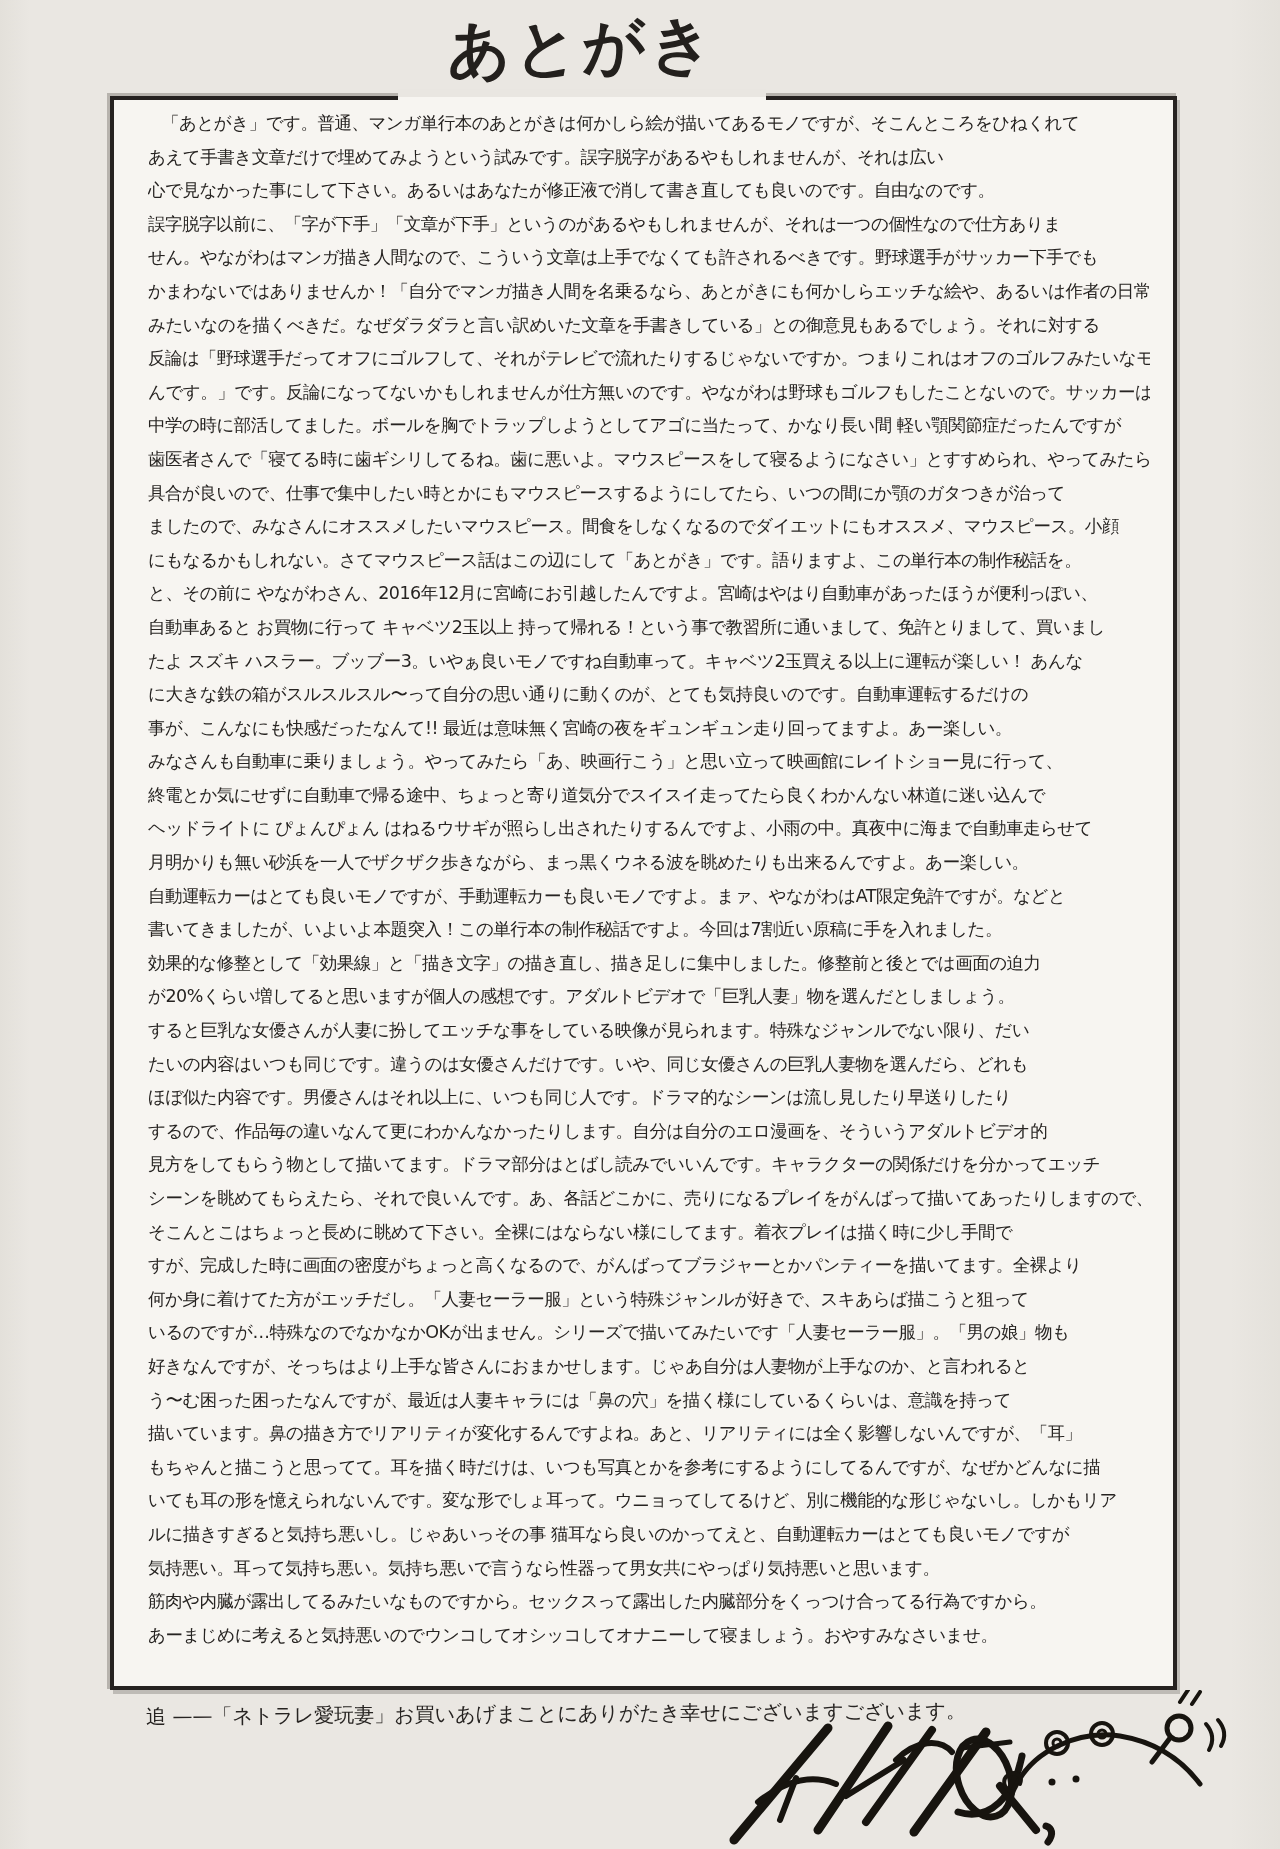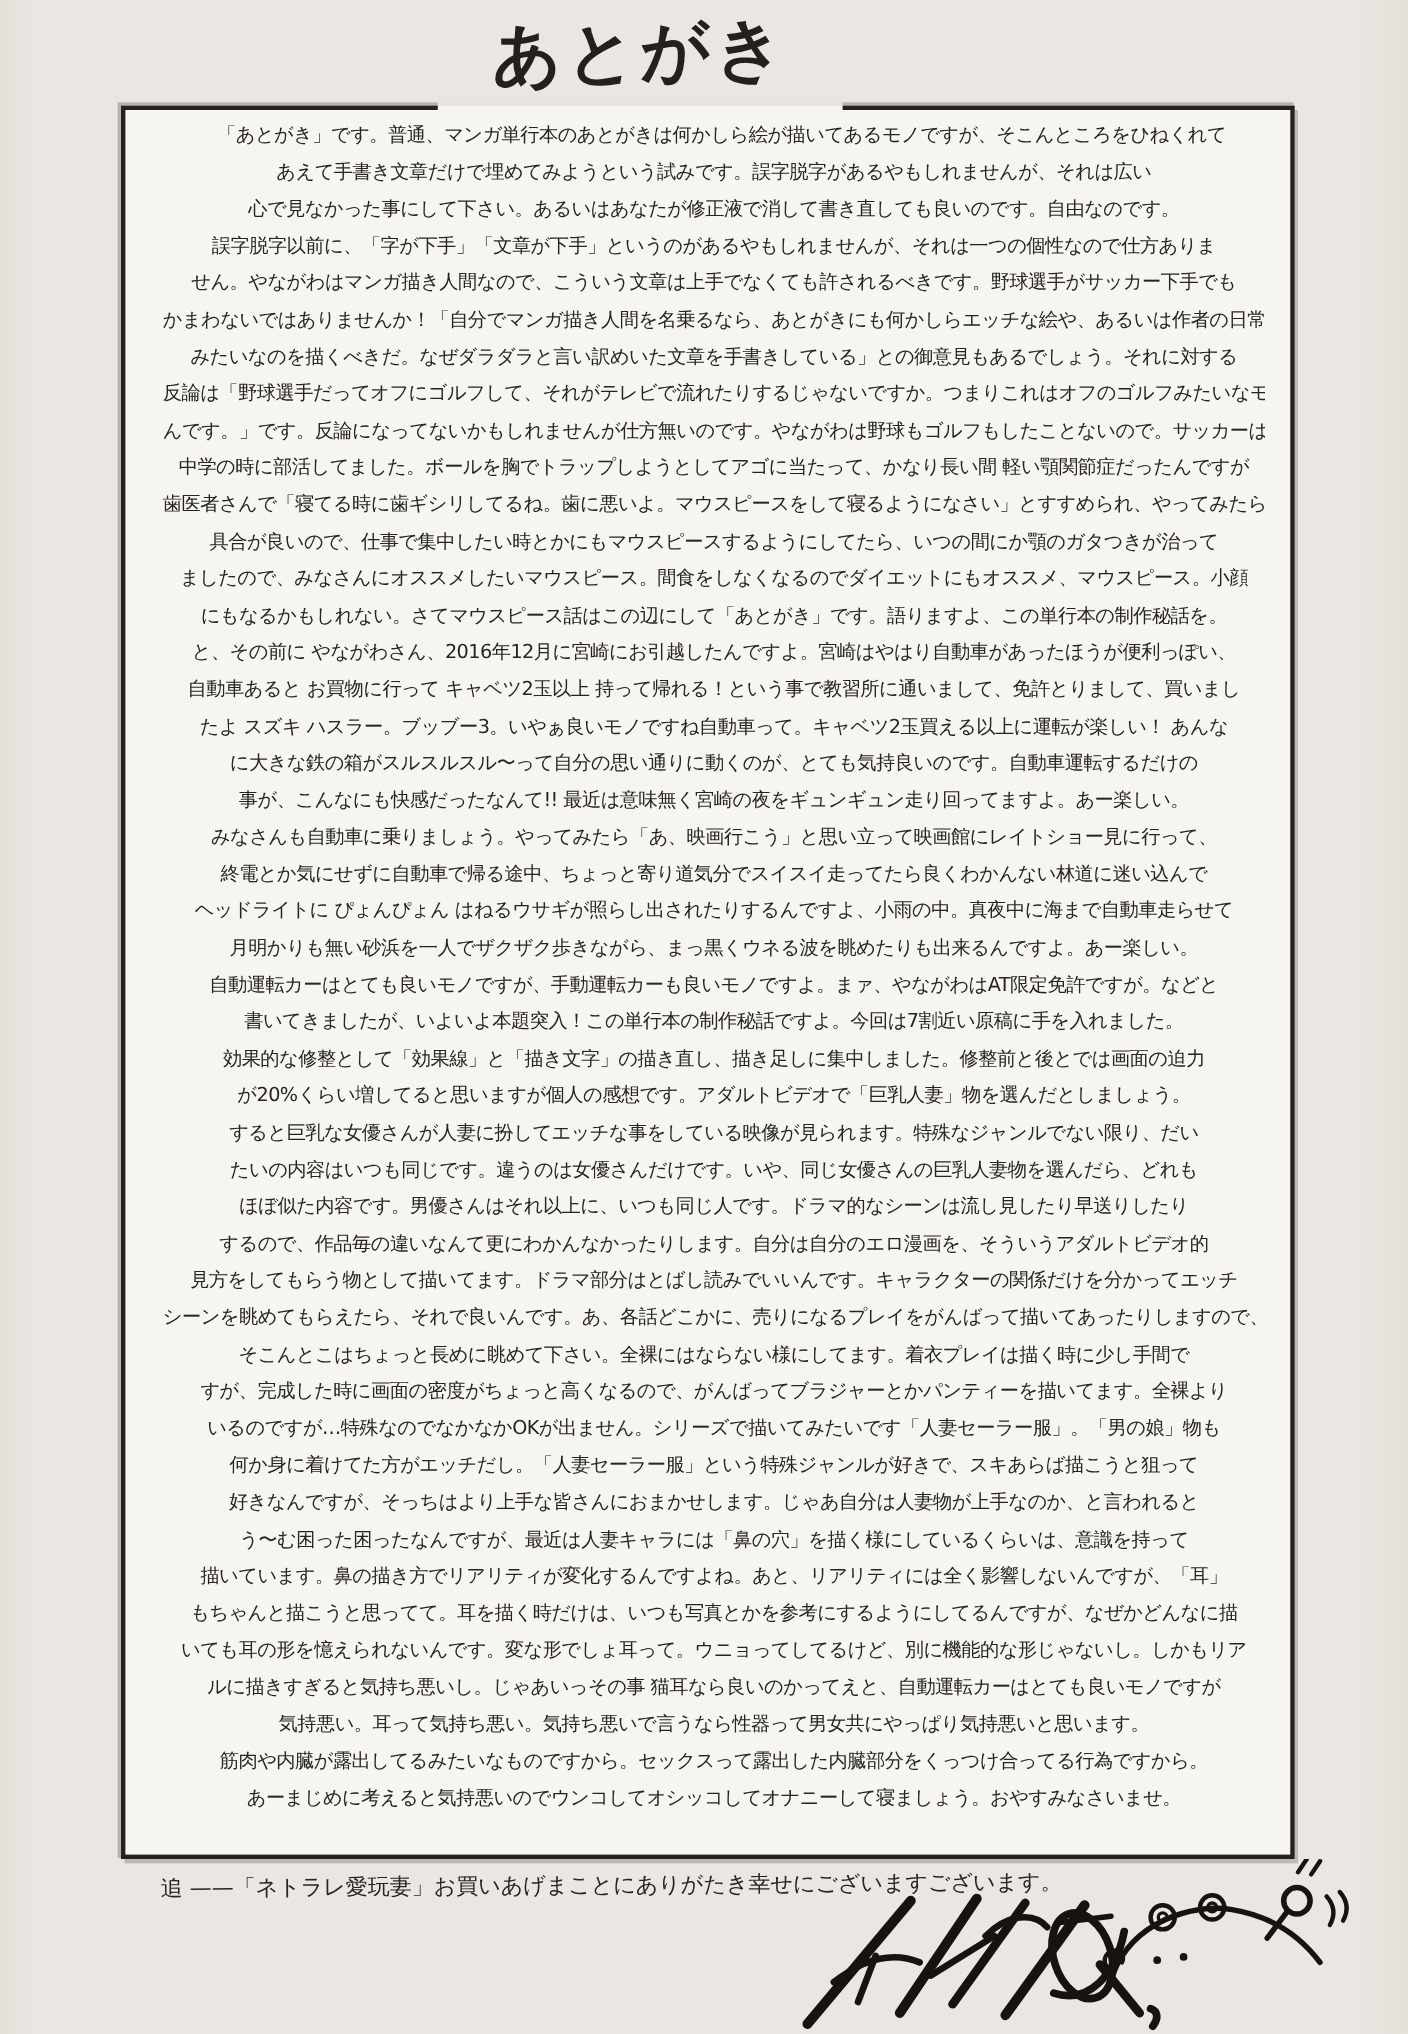--- a/index.html
+++ b/index.html
@@ -21,21 +21,21 @@
   }
   .title{
     position:absolute;left:400px;top:16px;width:364px;z-index:4;
     font-size:62px;font-weight:bold;text-align:center;
     transform:rotate(-1.5deg);letter-spacing:4px;line-height:1;
     color:#23201d;
   }
   .body-text{
     position:absolute;left:148px;top:107px;width:1002px;height:1578px;z-index:2;
     font-size:17.5px;line-height:33.6px;letter-spacing:-0.5px;
-    color:#262321;overflow:hidden;text-align:center;
+    color:#262321;overflow:hidden;
   }
   .line{white-space:nowrap;height:33.6px;}
   .line:first-child{text-indent:14px;}
   .postscript{
     position:absolute;left:146px;top:1700px;width:900px;z-index:2;
     font-size:20px;letter-spacing:0;color:#262321;white-space:nowrap;
     transform:rotate(-0.4deg);
   }
   .sig-wrap{position:absolute;left:700px;top:1690px;width:560px;height:181px;z-index:2;}
   .sig-name{
@@ -82,22 +82,22 @@
     <div class="line">効果的な修整として「効果線」と「描き文字」の描き直し、描き足しに集中しました。修整前と後とでは画面の迫力</div>
     <div class="line">が20%くらい増してると思いますが個人の感想です。アダルトビデオで「巨乳人妻」物を選んだとしましょう。</div>
     <div class="line">すると巨乳な女優さんが人妻に扮してエッチな事をしている映像が見られます。特殊なジャンルでない限り、だい</div>
     <div class="line">たいの内容はいつも同じです。違うのは女優さんだけです。いや、同じ女優さんの巨乳人妻物を選んだら、どれも</div>
     <div class="line">ほぼ似た内容です。男優さんはそれ以上に、いつも同じ人です。ドラマ的なシーンは流し見したり早送りしたり</div>
     <div class="line">するので、作品毎の違いなんて更にわかんなかったりします。自分は自分のエロ漫画を、そういうアダルトビデオ的</div>
     <div class="line">見方をしてもらう物として描いてます。ドラマ部分はとばし読みでいいんです。キャラクターの関係だけを分かってエッチ</div>
     <div class="line">シーンを眺めてもらえたら、それで良いんです。あ、各話どこかに、売りになるプレイをがんばって描いてあったりしますので、</div>
     <div class="line">そこんとこはちょっと長めに眺めて下さい。全裸にはならない様にしてます。着衣プレイは描く時に少し手間で</div>
     <div class="line">すが、完成した時に画面の密度がちょっと高くなるので、がんばってブラジャーとかパンティーを描いてます。全裸より</div>
+    <div class="line">何か身に着けてた方がエッチだし。「人妻セーラー服」という特殊ジャンルが好きで、スキあらば描こうと狙って</div>
     <div class="line">いるのですが…特殊なのでなかなかOKが出ません。シリーズで描いてみたいです「人妻セーラー服」。「男の娘」物も</div>
-    <div class="line">何か身に着けてた方がエッチだし。「人妻セーラー服」という特殊ジャンルが好きで、スキあらば描こうと狙って</div>
     <div class="line">好きなんですが、そっちはより上手な皆さんにおまかせします。じゃあ自分は人妻物が上手なのか、と言われると</div>
     <div class="line">う〜む困った困ったなんですが、最近は人妻キャラには「鼻の穴」を描く様にしているくらいは、意識を持って</div>
     <div class="line">描いています。鼻の描き方でリアリティが変化するんですよね。あと、リアリティには全く影響しないんですが、「耳」</div>
     <div class="line">もちゃんと描こうと思ってて。耳を描く時だけは、いつも写真とかを参考にするようにしてるんですが、なぜかどんなに描</div>
     <div class="line">いても耳の形を憶えられないんです。変な形でしょ耳って。ウニョってしてるけど、別に機能的な形じゃないし。しかもリア</div>
     <div class="line">ルに描きすぎると気持ち悪いし。じゃあいっその事 猫耳なら良いのかってえと、自動運転カーはとても良いモノですが</div>
     <div class="line">気持悪い。耳って気持ち悪い。気持ち悪いで言うなら性器って男女共にやっぱり気持悪いと思います。</div>
     <div class="line">筋肉や内臓が露出してるみたいなものですから。セックスって露出した内臓部分をくっつけ合ってる行為ですから。</div>
     <div class="line">あーまじめに考えると気持悪いのでウンコしてオシッコしてオナニーして寝ましょう。おやすみなさいませ。</div>
   </div>

